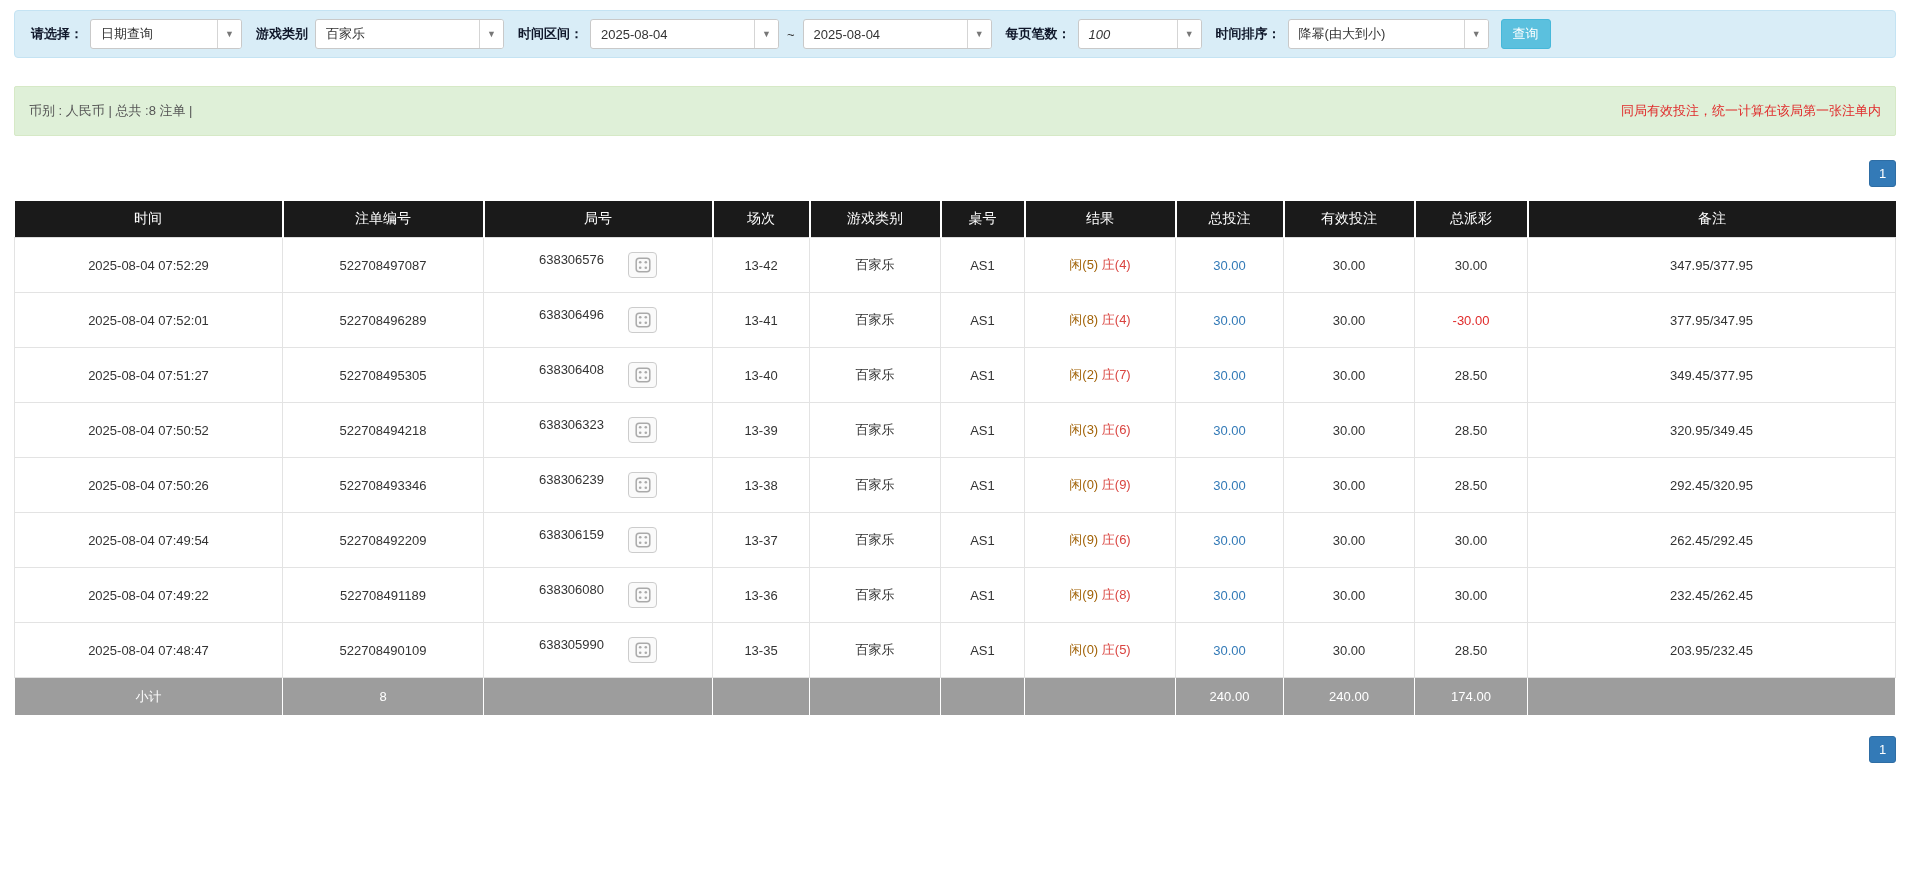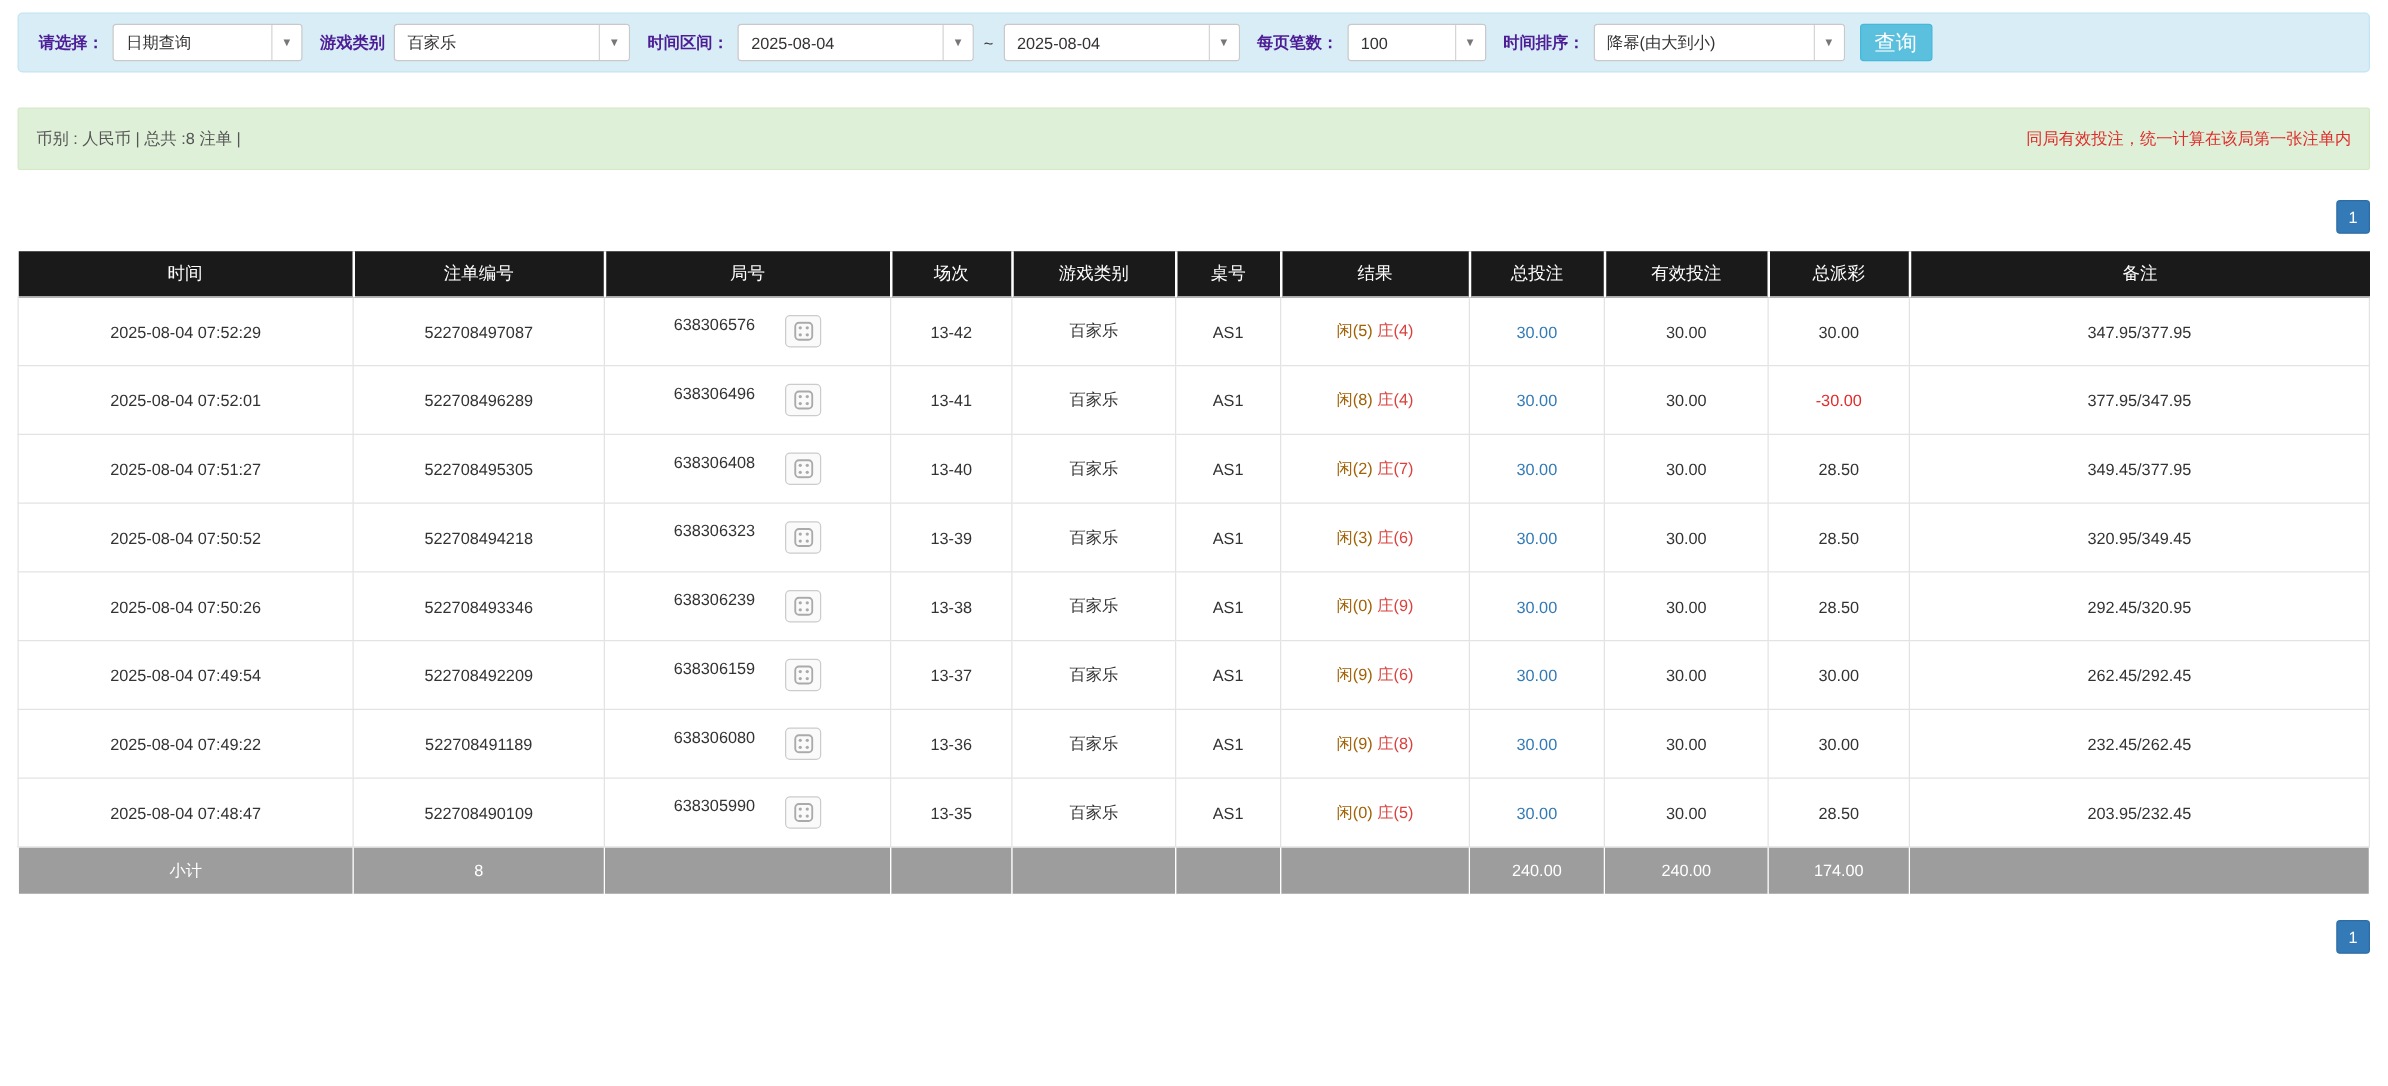--- a/index.html
+++ b/index.html
@@ -22,21 +22,21 @@
   .filter-bar {
     background: #d9edf7;
     border: 1px solid #c4e3f3;
     border-radius: 4px;
     padding: 8px 12px;
     display: flex;
     align-items: center;
     white-space: nowrap;
   }
   .flabel {
-    color: #4c1d95;
+    color: #0f172a;
     font-weight: bold;
     font-size: 13px;
     margin: 0 7px 0 14px;
     text-align: center;
   }
   .flabel:first-child { margin-left: 4px; }
   .combo {
     display: inline-flex;
     align-items: stretch;
     background: #fff;
@@ -62,32 +62,32 @@
     border-left: 1px solid #d5d5d5;
     color: #777;
     font-size: 9px;
     background: #fff;
     cursor: pointer;
     flex: none;
   }
   .w-query { width: 152px; }
   .w-game  { width: 189px; }
   .w-date  { width: 189px; }
-  .w-size  { width: 111px; }
+  .w-size  { width: 124px; font-style: italic; }
   .w-sort  { width: 201px; }
   .tilde { font-size: 13px; color: #333; margin: 0 8px; }
   .search-btn {
     margin-left: 12px;
     height: 30px;
     padding: 0 11px;
     background: #5bc0de;
     border: 1px solid #46b8da;
     border-radius: 3px;
     color: #fff;
-    font-size: 17px;
+    font-size: 13px;
     cursor: pointer;
     font-family: inherit;
   }
 
   
   .summary-bar {
     margin-top: 28px;
     background: #dff0d8;
     border: 1px solid #d6e9c6;
     border-radius: 2px;

